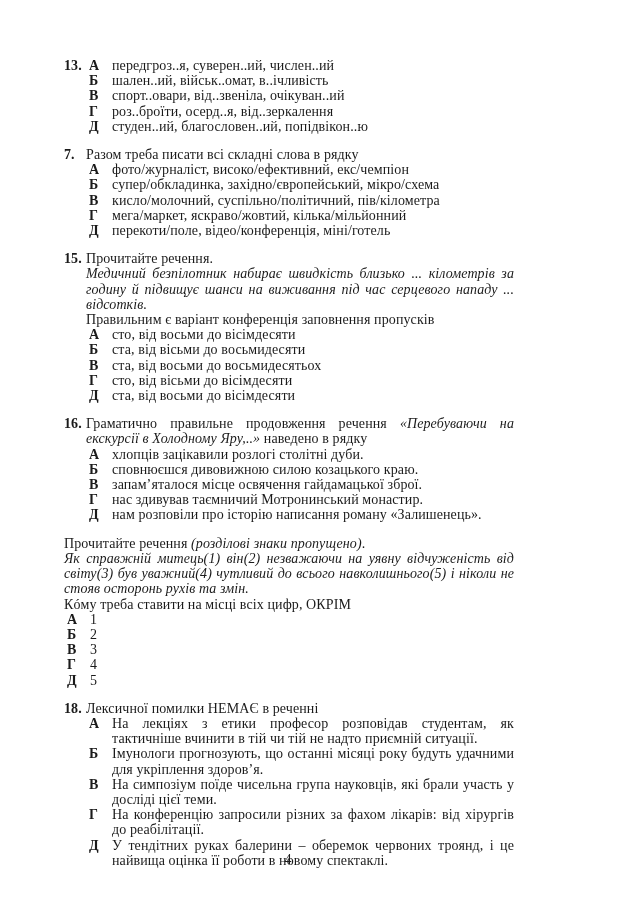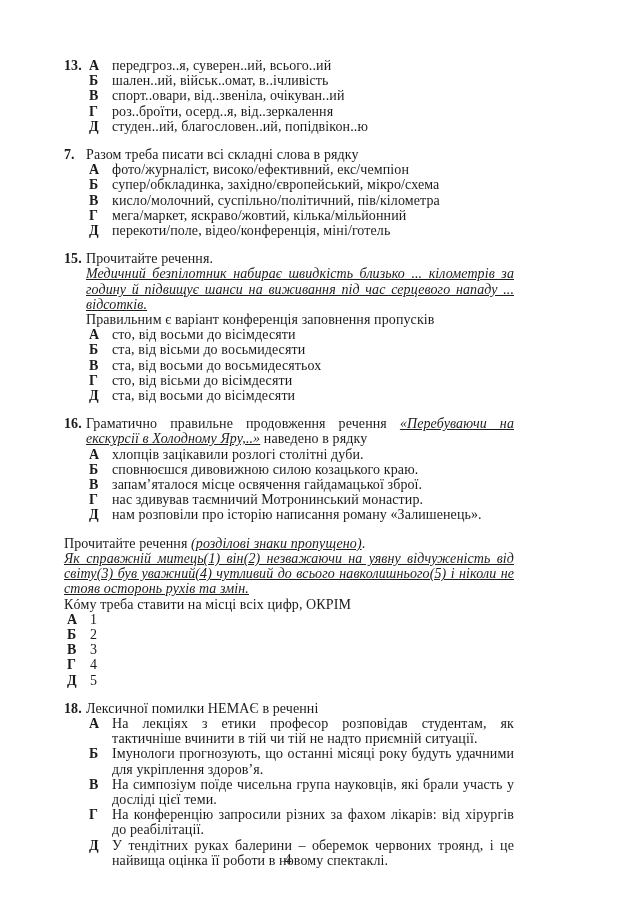--- a/index.html
+++ b/index.html
@@ -35,21 +35,20 @@
   .q-body {
     flex: 1;
     min-width: 0;
   }
   .q-prompt, .q-passage, .q-stem {
     margin: 0;
     text-align: justify;
   }
   .q-passage, .italic {
     font-style: italic;
-    text-decoration: underline;
   }
   .options {
     padding-left: 3px;
   }
   .option {
     display: flex;
   }
   .opt-letter {
     width: 23px;
     flex: none;
@@ -73,21 +72,21 @@
 
 <div class="page">
   <main class="content">
 
     <section class="question">
       <span class="q-num">13.</span>
       <div class="q-body">
         <div class="options">
           <div class="option">
             <span class="opt-letter">А</span>
-            <span class="opt-text">передгроз..я, суверен..ий, всього..ий</span>
+            <span class="opt-text">передгроз..я, суверен..ий, числен..ий</span>
           </div>
           <div class="option">
             <span class="opt-letter">Б</span>
             <span class="opt-text">шален..ий, військ..омат, в..ічливість</span>
           </div>
           <div class="option">
             <span class="opt-letter">В</span>
             <span class="opt-text">спорт..овари, від..звеніла, очікуван..ий</span>
           </div>
           <div class="option">

